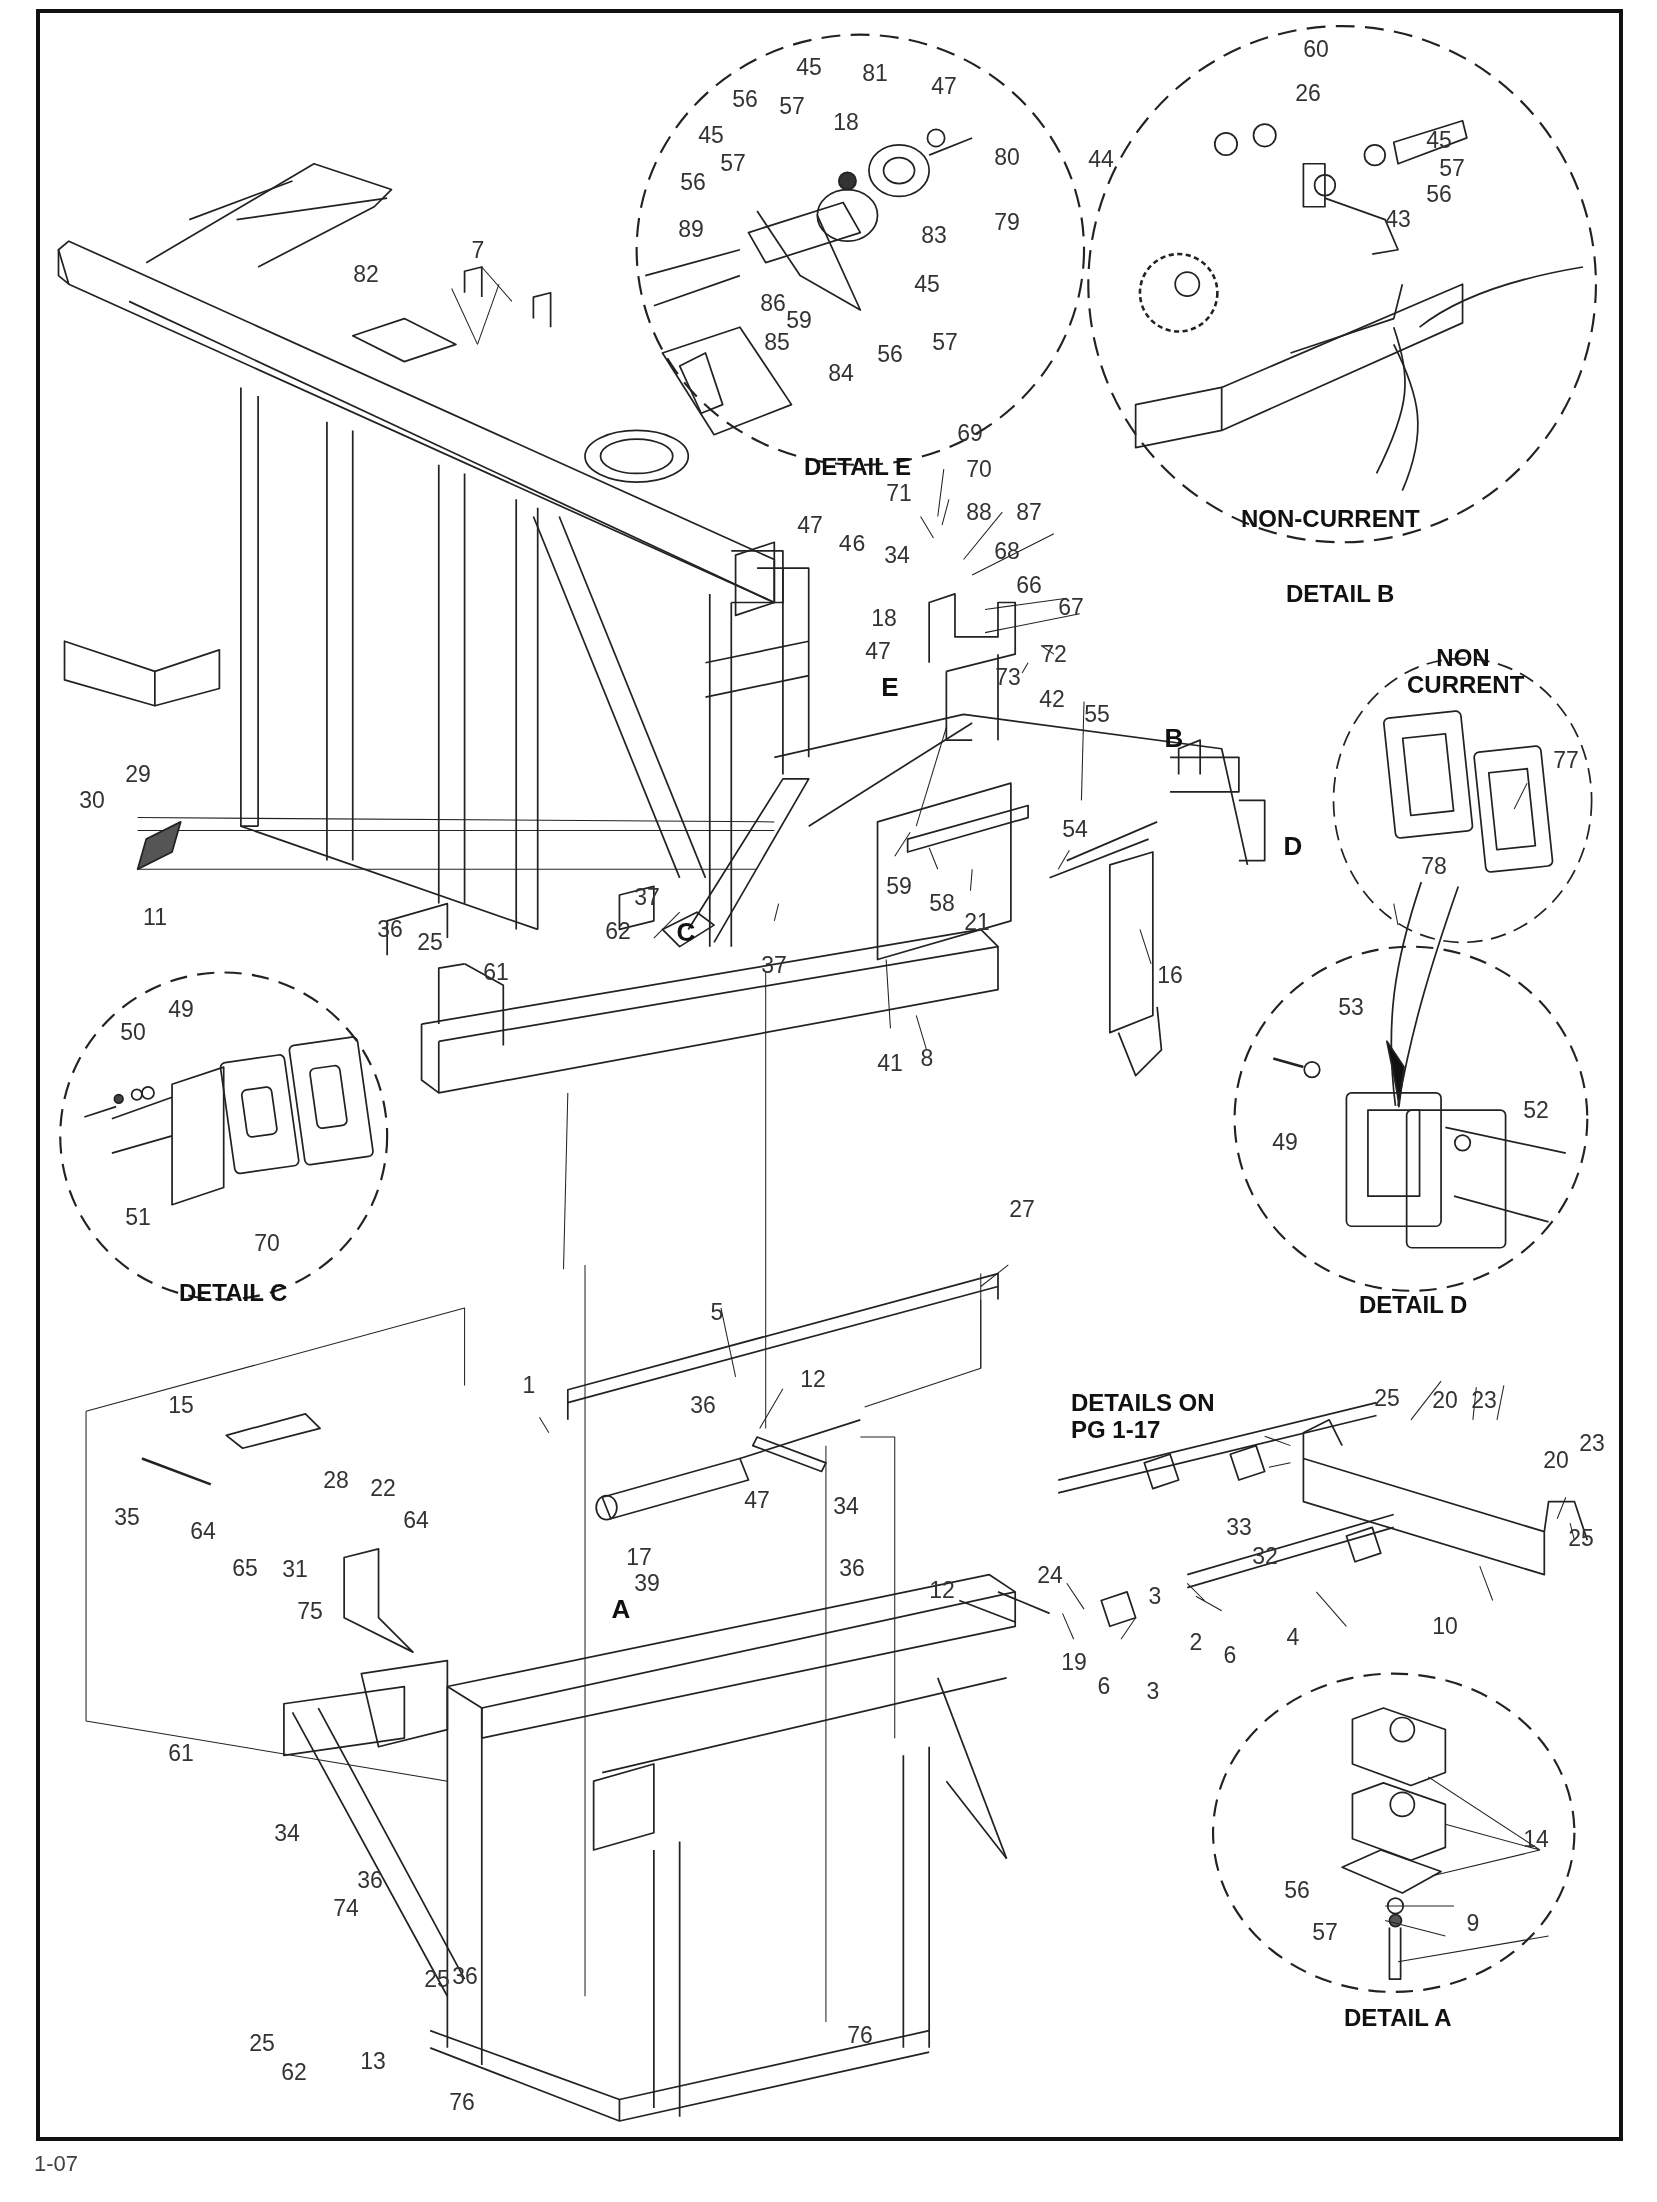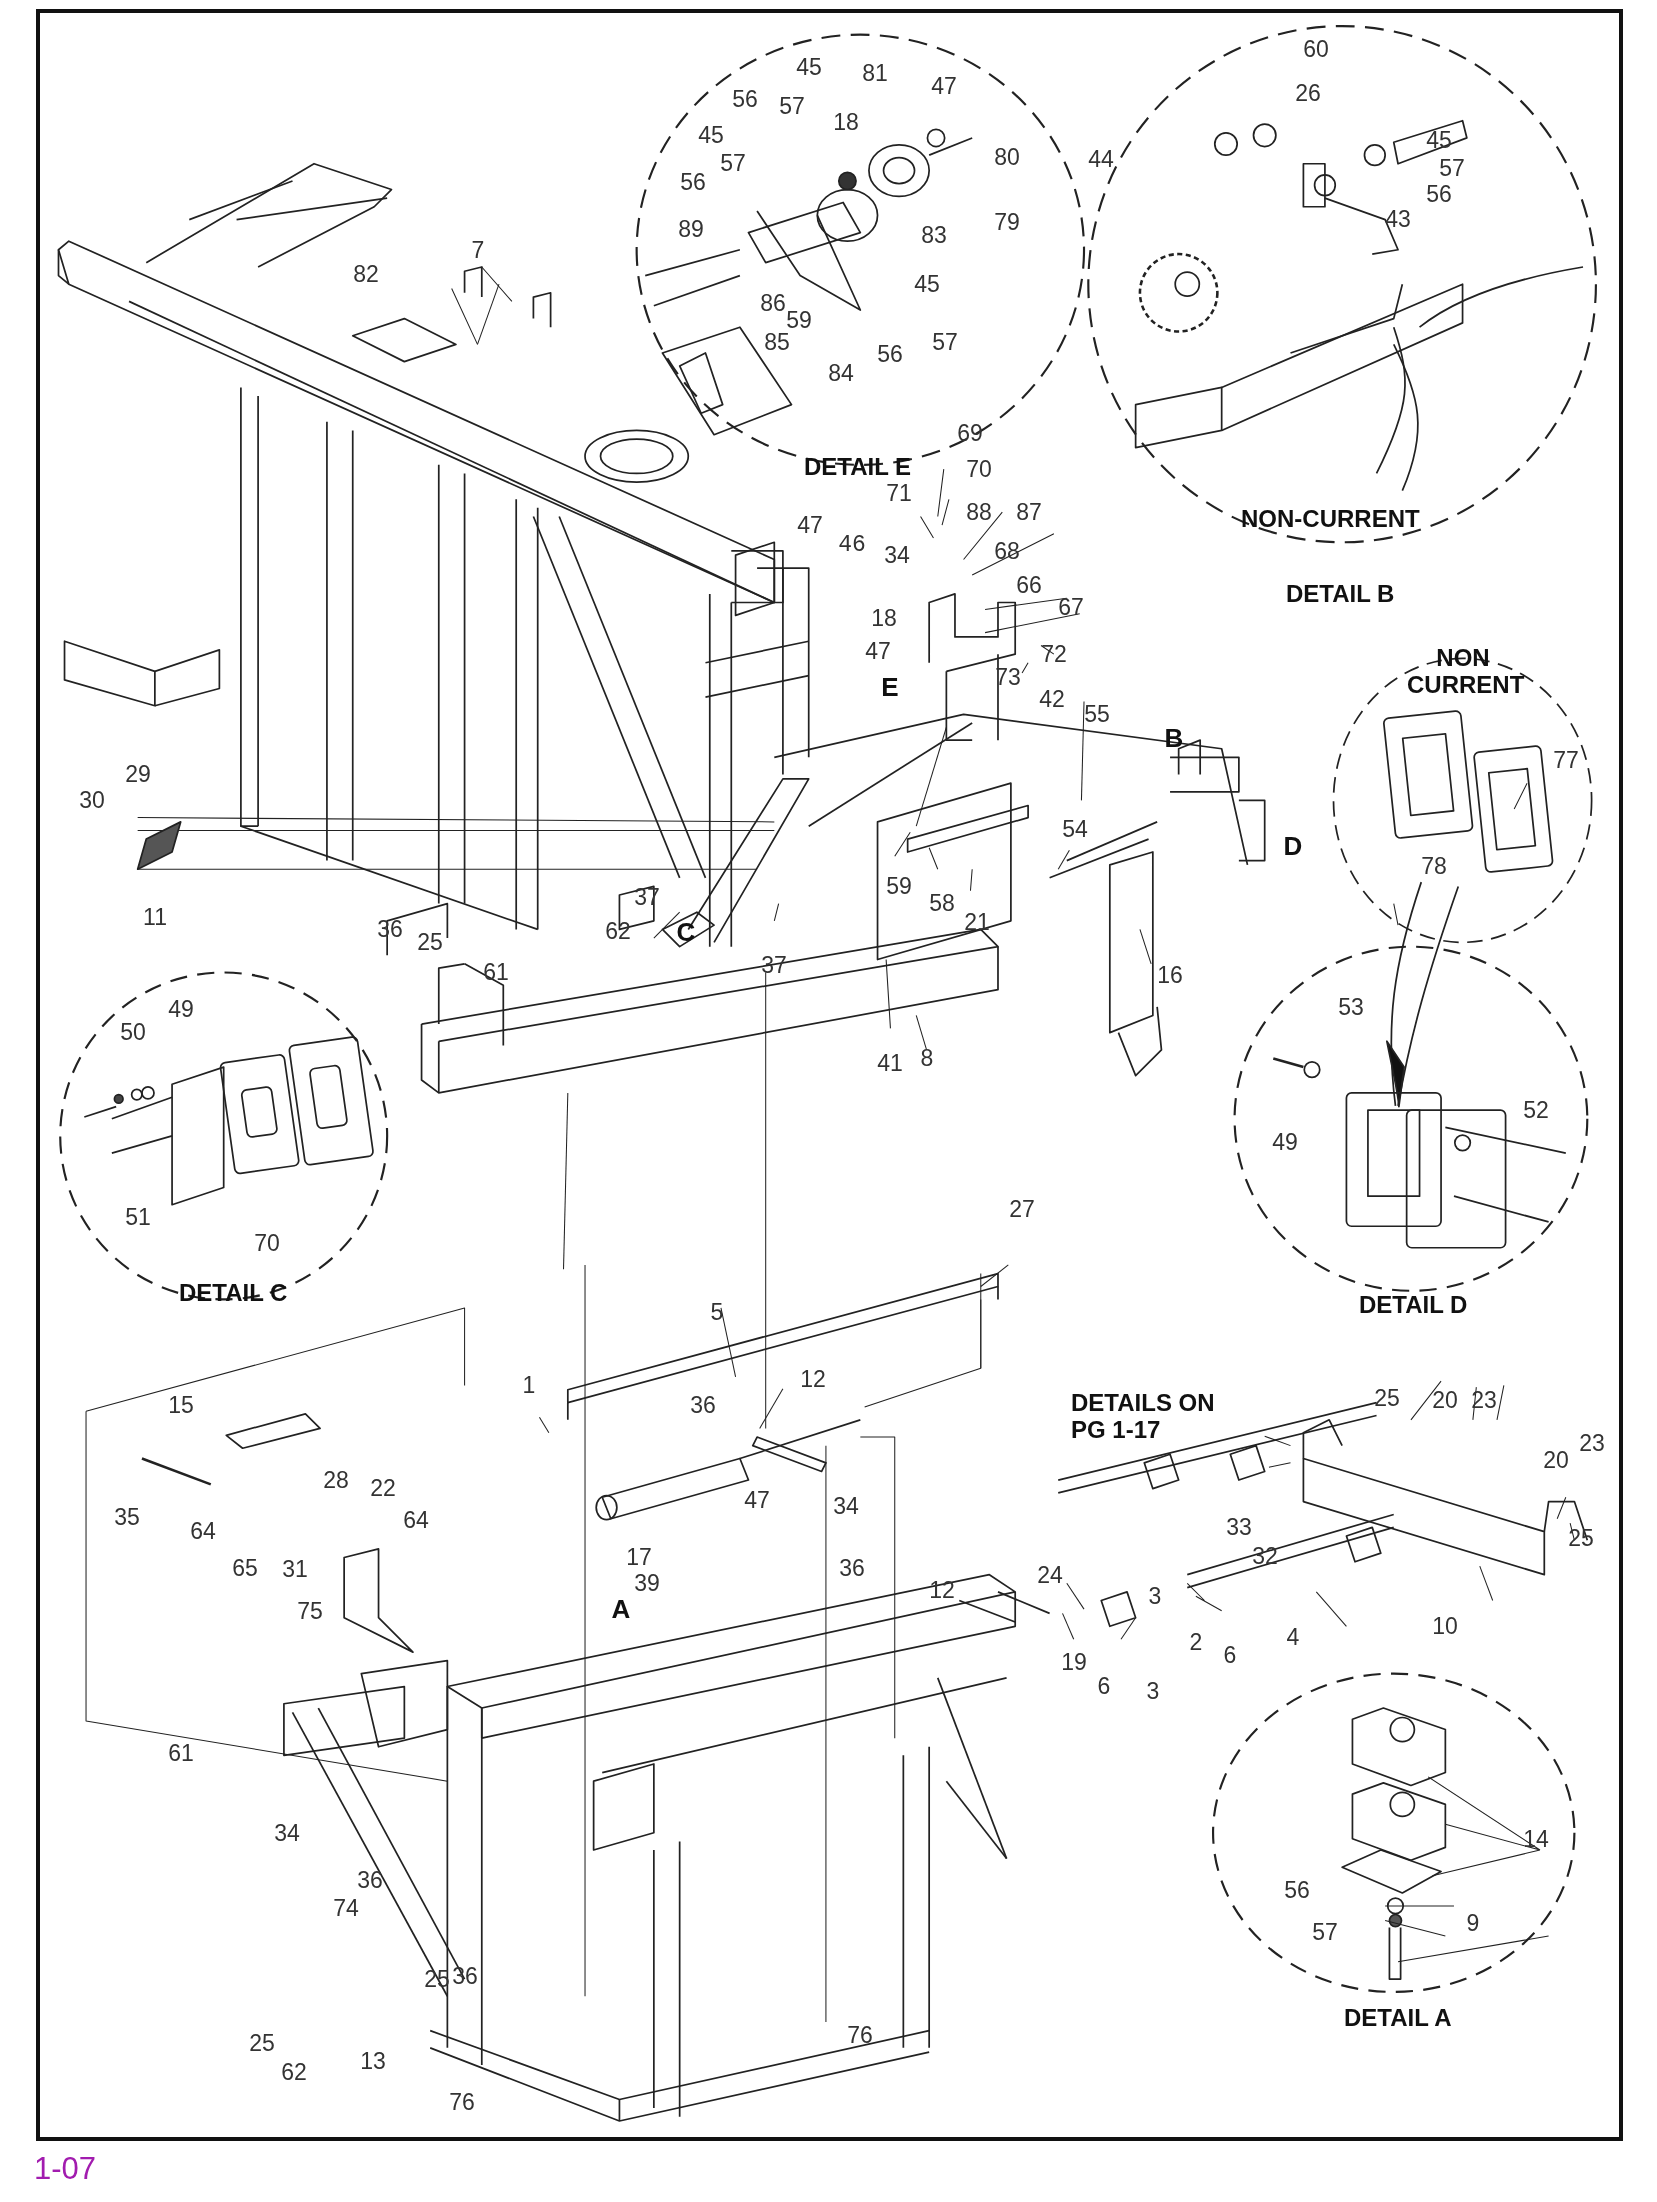--- a/index.html
+++ b/index.html
@@ -2,21 +2,21 @@
 <html style="font-size:13.8px"><head>
 <meta charset="utf-8">
 <style>
   html,body{margin:0;padding:0;background:#fff;}
   body{width:1657px;height:2203px;position:relative;overflow:hidden;font-family:"Liberation Sans",sans-serif;color:#222;}
   #frame{position:absolute;left:36px;top:8.6px;width:1587px;height:2132px;border:4.3px solid #111;box-sizing:border-box;}
   #art{position:absolute;left:0;top:0;width:1657px;height:2203px;}
   .callout{position:absolute;font-family:"Liberation Sans",sans-serif;font-size:23px;color:#333;line-height:1;white-space:nowrap;transform:translate(-50%,-50%);}
   .lbl{position:absolute;font-family:"Liberation Sans",sans-serif;font-weight:bold;font-size:24px;color:#111;line-height:1.12;white-space:nowrap;}
   .zone{position:absolute;font-family:"Liberation Sans",sans-serif;font-weight:bold;font-size:26px;color:#111;transform:translate(-50%,-50%);}
-  #page-num{position:absolute;left:34px;top:2151px;font-size:31px;color:#a21caf;font-family:"Liberation Sans",sans-serif;}
+  #page-num{position:absolute;left:34px;top:2151px;font-size:22px;color:#404040;font-family:"Liberation Sans",sans-serif;}
   .ra{}
   .ca{text-align:center;}
 </style>
 </head>
 <body>
 
 <div id="frame"></div>
 
 <svg id="art" viewBox="0 0 1926 2560" xmlns="http://www.w3.org/2000/svg">
   <g fill="none" stroke="#222" stroke-width="2" stroke-linejoin="round">

